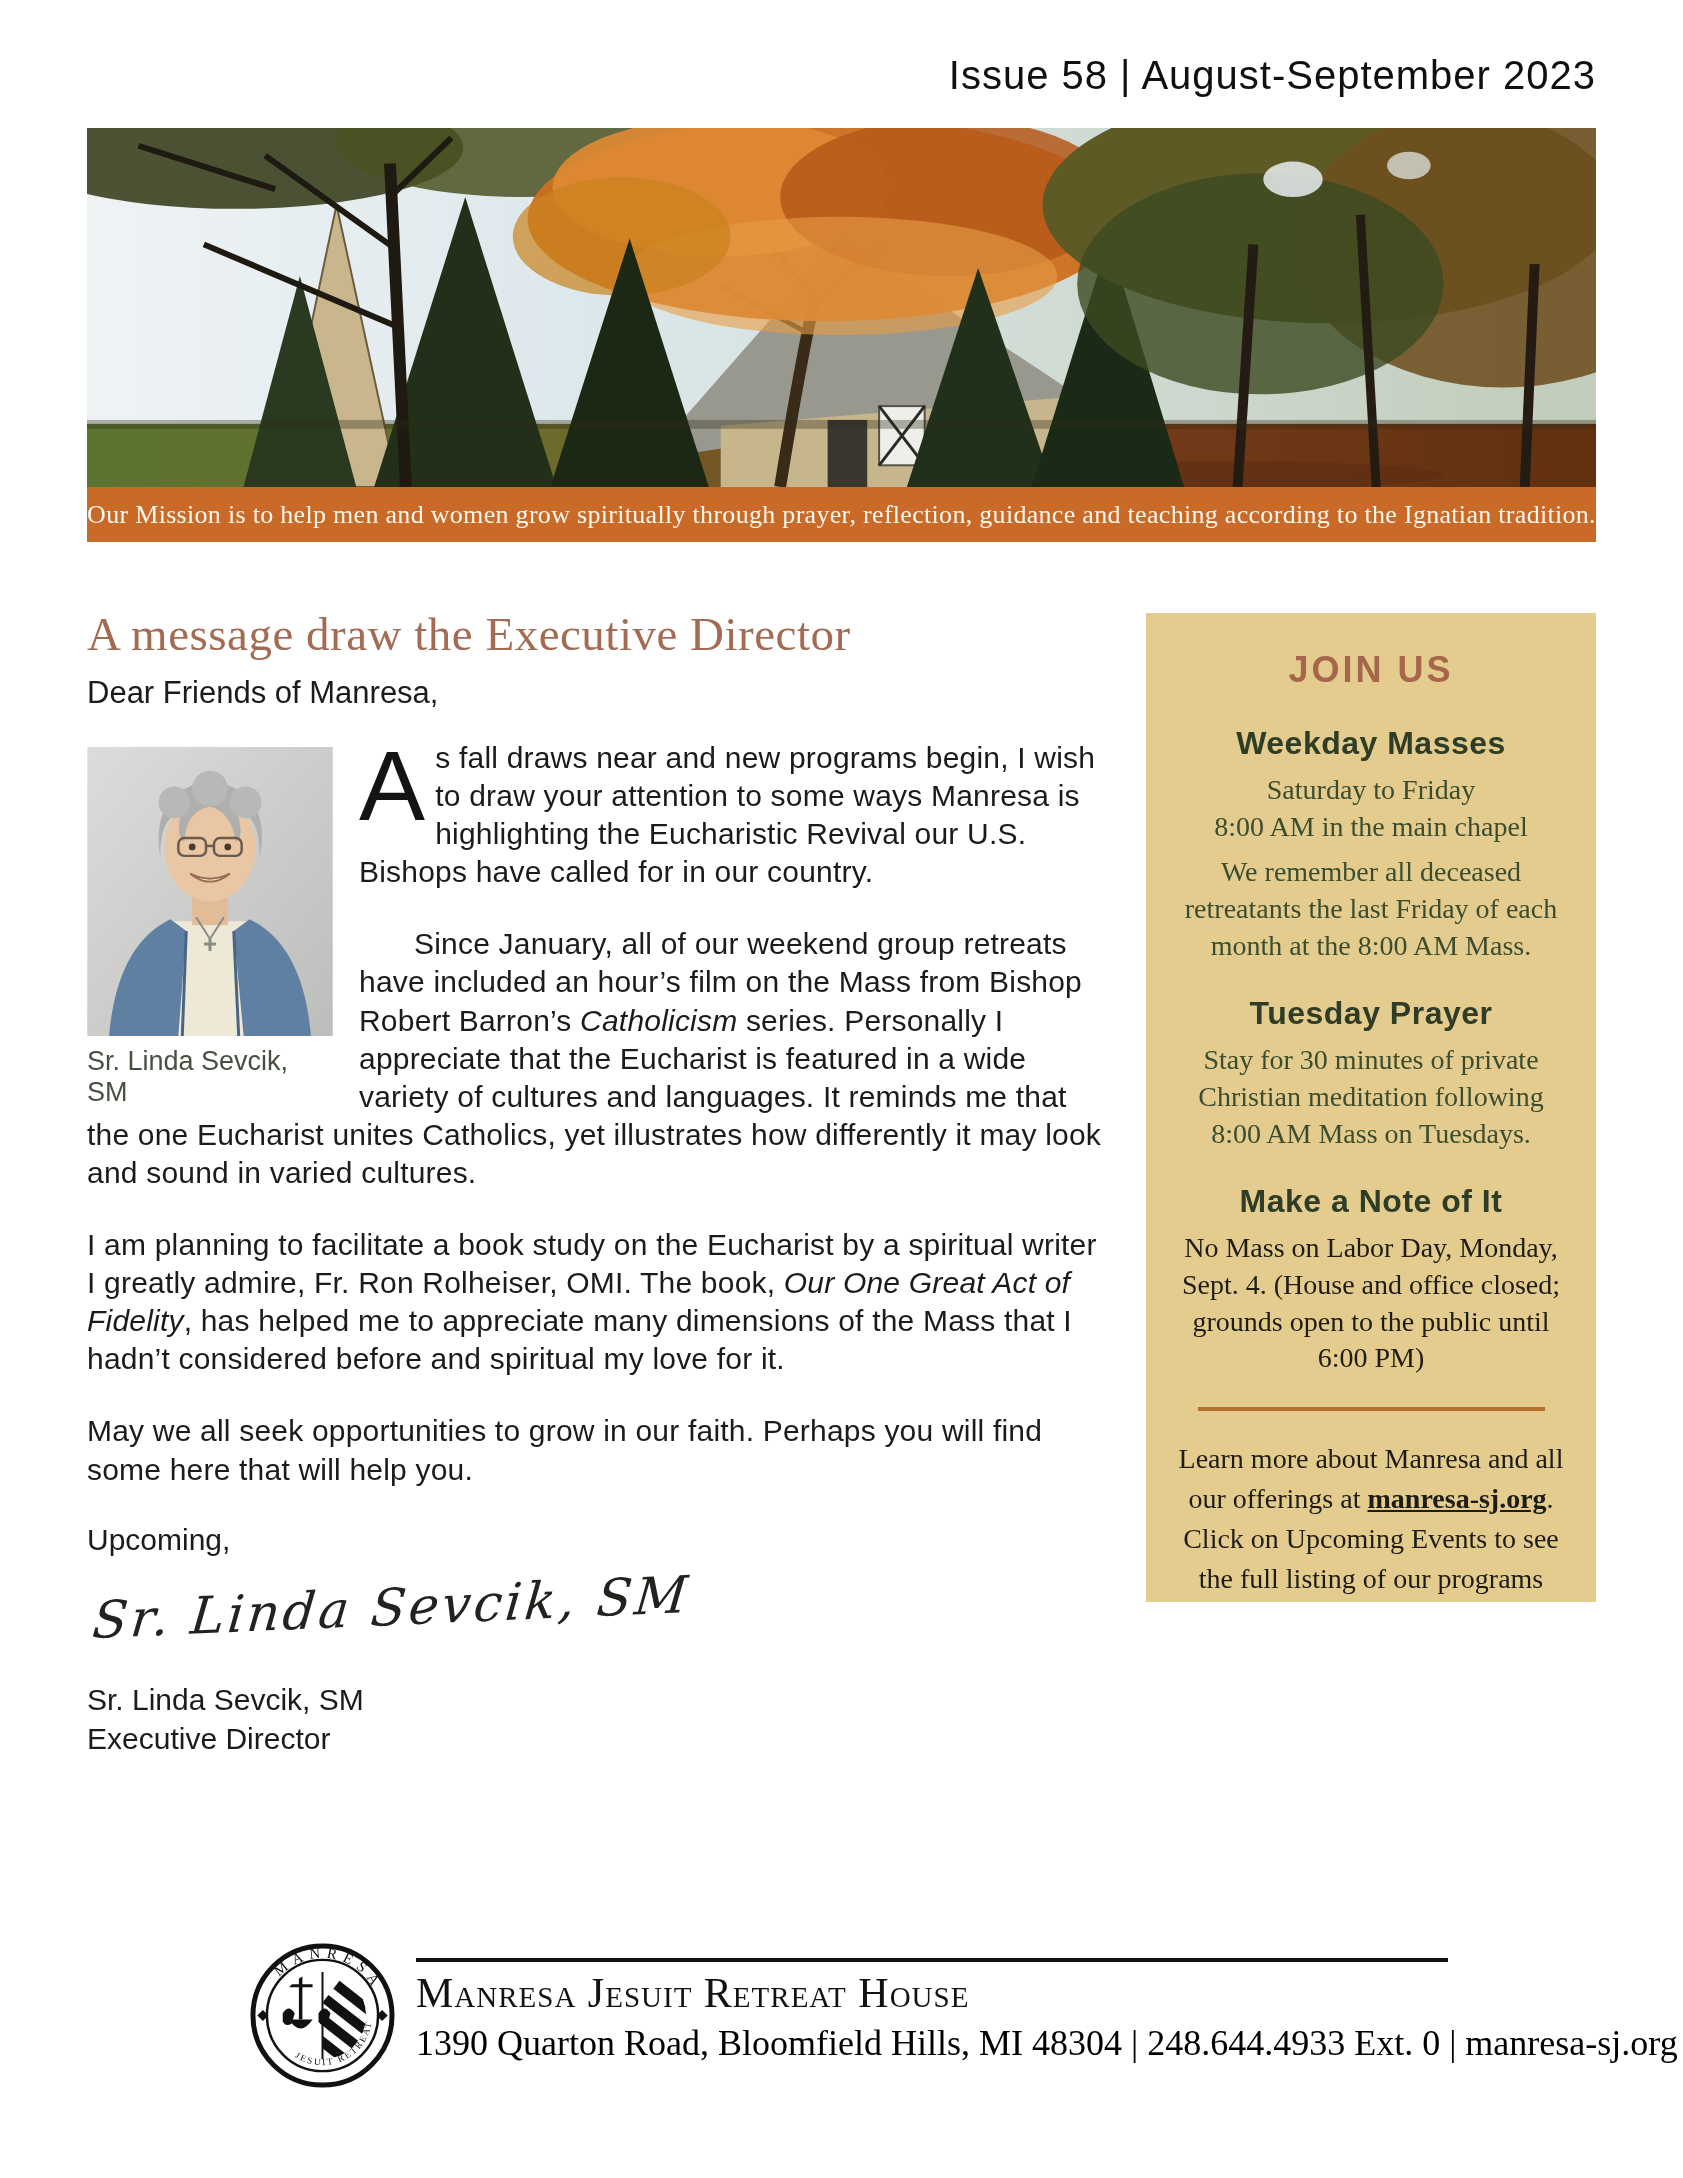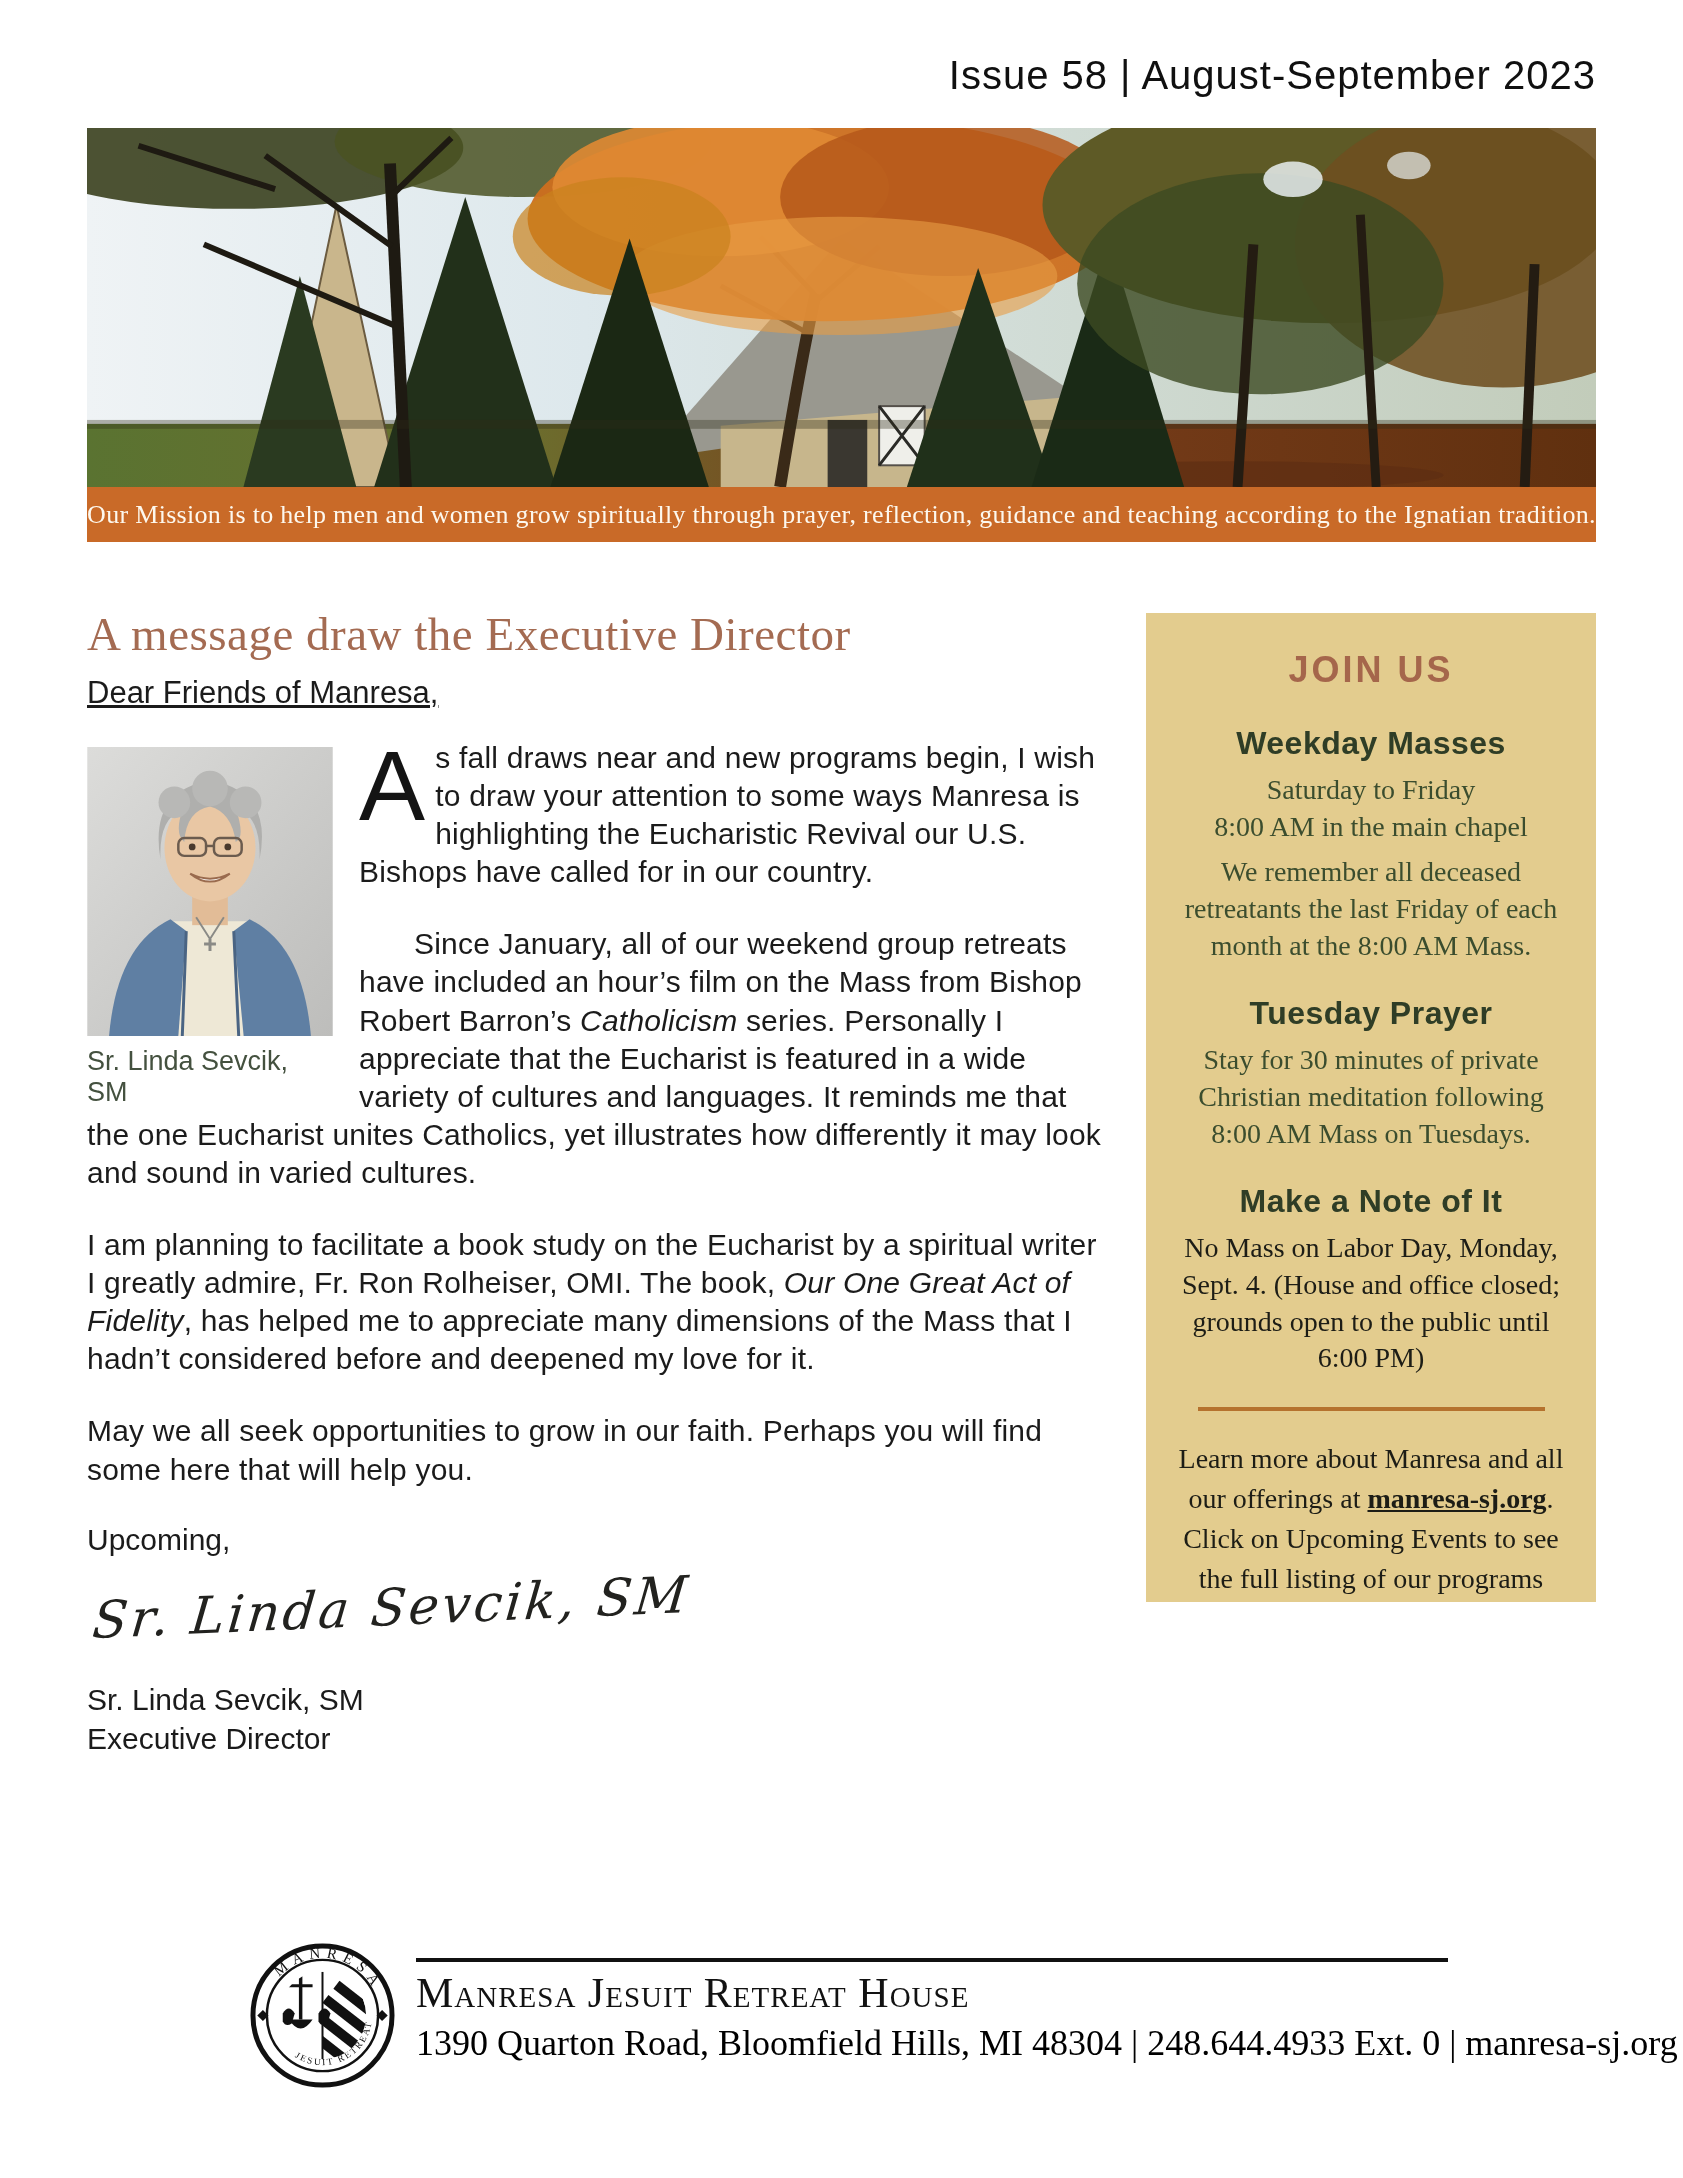--- a/index.html
+++ b/index.html
@@ -26,21 +26,21 @@
   }
 
   
   .content { position:relative; margin:65px 87px 0 87px; min-height:1129px; }
   .main-col { width:1018px; }
 
   .article-heading {
     font-family:"Liberation Serif", serif; font-weight:400; color:#A46B52;
     font-size:47px; margin:0 0 14px 0; letter-spacing:0.5px;
   }
-  .salutation { font-size:31px; margin:0 0 28px 0;text-decoration:underline; }
+  .salutation { font-size:31px; margin:0 0 28px 0; }
 
   .portrait-fig { float:left; width:246px; margin:8px 26px 4px 0; }
   .portrait-img { width:246px; height:289px; display:block; }
   .portrait-caption { font-size:27px; color:#44513F; margin-top:10px; }
 
   .para { font-size:30px; line-height:1.27; margin:0 0 34px 0; letter-spacing:0.2px; }
   .para .it { font-style:italic; }
   .indent-first { text-indent:55px; }
   .dropcap {
     float:left; font-size:99px; line-height:0.78; padding:8px 10px 0 0; font-weight:400; color:#141414;
@@ -207,21 +207,21 @@
 
       <p class="para">
         <span class="dropcap">A</span><span>s fall draws near and new programs begin, I wish to draw your attention to some ways Manresa is highlighting the Eucharistic Revival our U.S. Bishops have called for in our country.</span>
       </p>
 
       <p class="para indent-first">
         <span>Since January, all of our weekend group retreats have included an hour’s film on the Mass from Bishop Robert Barron’s </span><span class="it">Catholicism</span><span> series. Personally I appreciate that the Eucharist is featured in a wide variety of cultures and languages. It reminds me that the one Eucharist unites Catholics, yet illustrates how differently it may look and sound in varied cultures.</span>
       </p>
 
       <p class="para">
-        <span>I am planning to facilitate a book study on the Eucharist by a spiritual writer I greatly admire, Fr. Ron Rolheiser, OMI. The book, </span><span class="it">Our One Great Act of Fidelity</span><span>, has helped me to appreciate many dimensions of the Mass that I hadn’t considered before and deepened my love for it.</span>
+        <span>I am planning to facilitate a book study on the Eucharist by a spiritual writer I greatly admire, Fr. Ron Rolheiser, OMI. The book, </span><span class="it">Our One Great Act of Fidelity</span><span>, has helped me to appreciate many dimensions of the Mass that I hadn’t considered before and spiritual my love for it.</span>
       </p>
 
       <p class="para">May we all seek opportunities to grow in our faith. Perhaps you will find some here that will help you.</p>
 
       <div class="closing">Upcoming,</div>
       <div class="signature">Sr. Linda Sevcik, SM</div>
       <div class="signer">
         <div>Sr. Linda Sevcik, SM</div>
         <div>Executive Director</div>
       </div>

